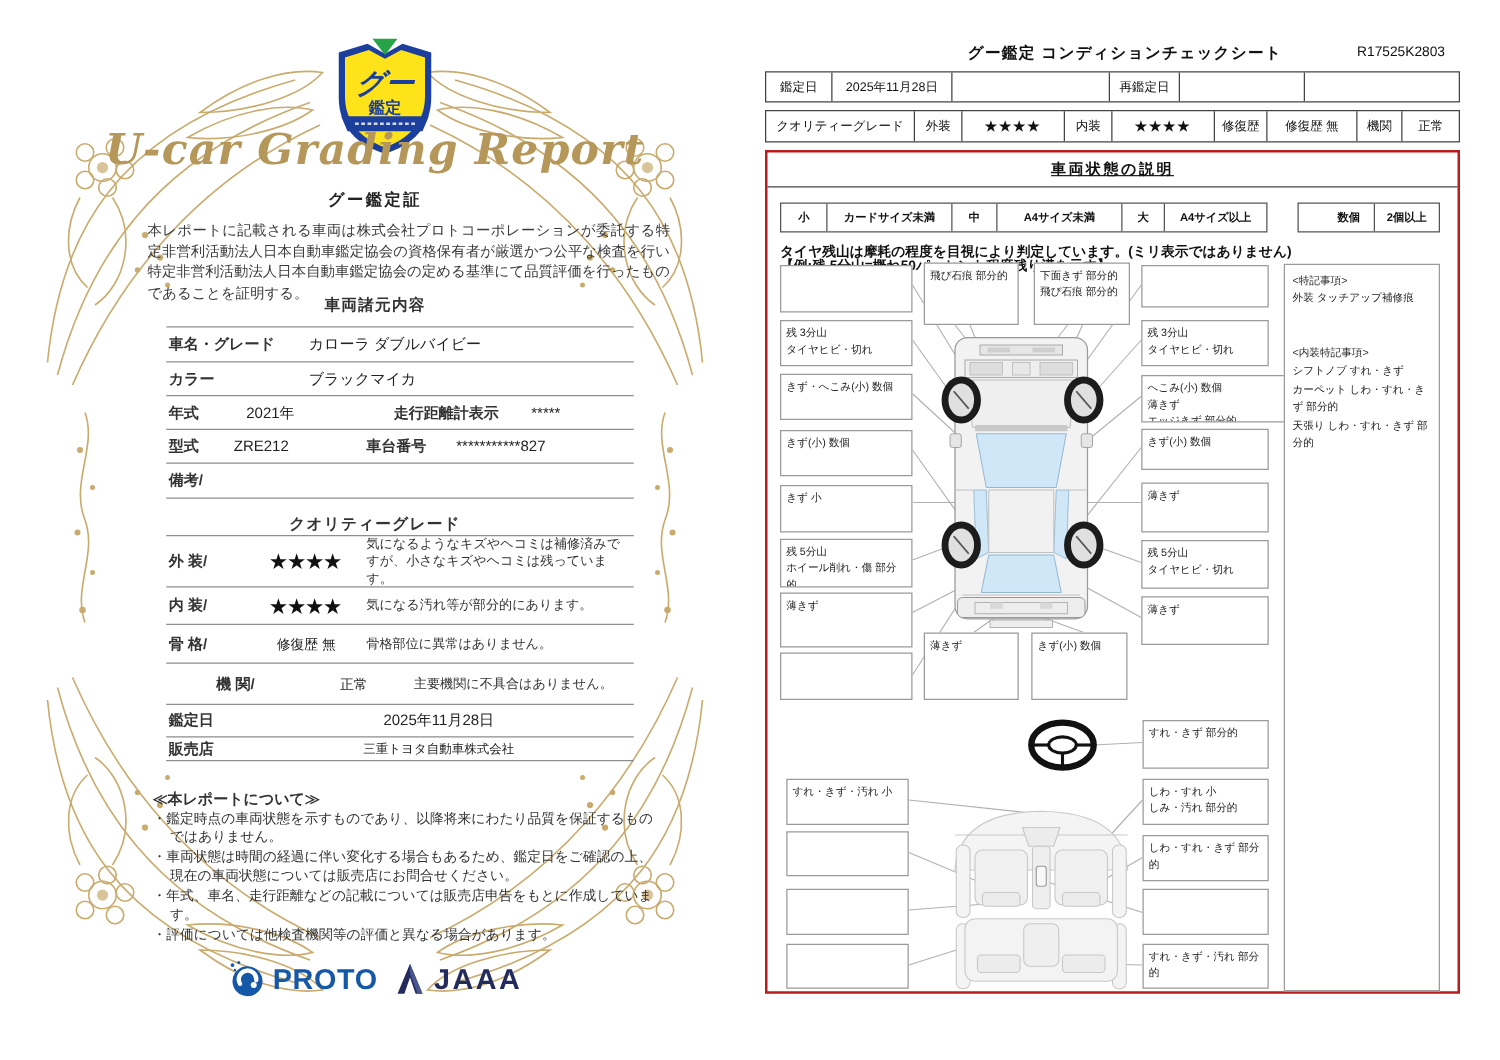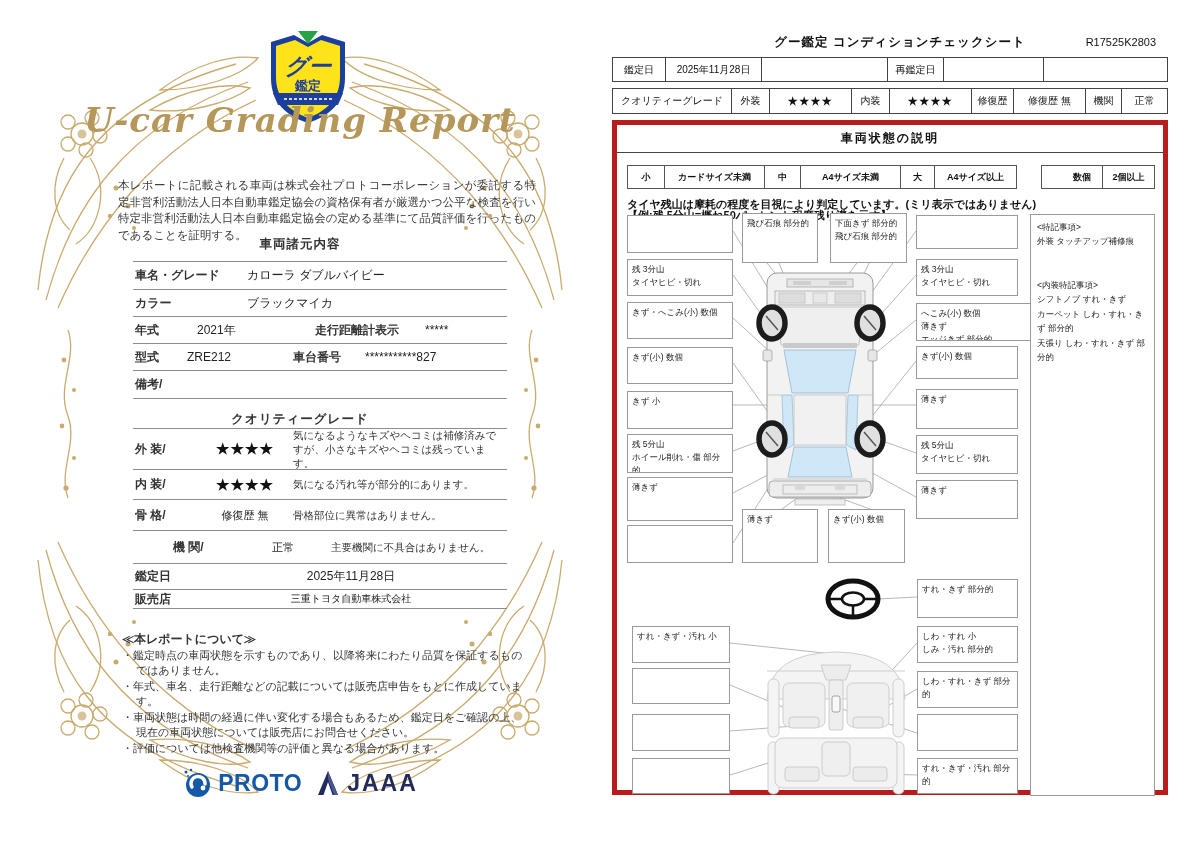--- a/index.html
+++ b/index.html
@@ -37,22 +37,22 @@
   
   .sheet{position:absolute;left:600px;top:0;width:600px;height:848px;}
   .sheet-title{position:absolute;left:0;top:34px;width:600px;text-align:center;
     font-size:12.5px;font-weight:bold;color:#111;letter-spacing:1px;}
   .report-no{position:absolute;top:36px;right:44px;font-size:11px;color:#111;}
   .tbl{position:absolute;left:12px;width:556px;display:flex;border:1px solid #444;box-sizing:border-box;background:#fff;}
   .tbl .cell{display:flex;align-items:center;justify-content:center;box-sizing:border-box;
     border-left:1px solid #444;font-size:10px;color:#111;overflow:hidden;white-space:nowrap;}
   .tbl .cell:first-child{border-left:none;}
   .tbl .st{font-size:11px;font-weight:bold;letter-spacing:1.5px;}
-  .mainbox{position:absolute;left:12px;top:120px;width:556px;height:675px;border:5px solid #b91c1c;
-    box-sizing:border-box;background:#fff;}
+  .mainbox{position:absolute;left:12px;top:120px;width:556px;height:675px;border:2px solid #b91c1c;
+    box-sizing:border-box;background:#fff;text-decoration:underline;}
   .mainbox .mhead{height:27px;border-bottom:1px solid #444;display:flex;align-items:center;
     justify-content:center;font-size:12px;font-weight:bold;letter-spacing:2px;color:#111;}
   .mbody{position:relative;width:100%;height:646px;}
   .legend{position:absolute;display:flex;border:1px solid #555;box-sizing:border-box;height:24px;}
   .legend .cell{display:flex;align-items:center;justify-content:center;border-left:1px solid #555;
     font-size:9px;font-weight:600;color:#111;box-sizing:border-box;white-space:nowrap;}
   .legend .cell:first-child{border-left:none;}
   .tirenote{position:absolute;left:10px;font-size:11px;font-weight:bold;color:#111;white-space:nowrap;}
   .lbox{position:absolute;border:1px solid #9a9a9a;background:#fff;font-size:8.5px;color:#222;
     padding:3px 4px;line-height:1.55;white-space:pre-line;box-sizing:border-box;overflow:hidden;}
@@ -110,20 +110,21 @@
       <path d="M7,12 L30,5 L44,13 L58,5 L81,12 L81,48 C81,72 66,86 44,93 C22,86 7,72 7,48 Z" fill="#1c3f9e"></path>
       <polygon points="34,1 54,1 44,14" fill="#27a347"></polygon>
       <path d="M12,16 L31,10 L44,17 L57,10 L76,16 L76,47 C76,68 63,81 44,88 C25,81 12,68 12,47 Z" fill="#ffe31a"></path>
       <text x="44" y="44" font-size="23" font-weight="bold" font-style="italic" fill="#1c3f9e" text-anchor="middle">グー</text>
       <text x="44" y="60" font-size="13" font-weight="bold" fill="#1c3f9e" text-anchor="middle">鑑定</text>
       <path d="M9,63 L79,63 L74,75 L14,75 Z" fill="#1c3f9e"></path>
       <line x1="20" y1="69" x2="68" y2="69" stroke="#fff" stroke-width="2" stroke-dasharray="3 2" opacity="0.8"></line>
     </svg>
 
     <div class="cert-title">U-car Grading Report</div>
+    <div class="cert-seal">グー鑑定証</div>
     <div class="cert-intro">本レポートに記載される車両は株式会社プロトコーポレーションが委託する特定非営利活動法人日本自動車鑑定協会の資格保有者が厳選かつ公平な検査を行い特定非営利活動法人日本自動車鑑定協会の定める基準にて品質評価を行ったものであることを証明する。</div>
 
     <div class="sec-head" style="top:236px;">車両諸元内容</div>
 
     <div class="ctable" style="top:261px;">
       <div class="crow" style="height:28px;">
         <span class="clabel" style="width:112px;">車名・グレード</span>
         <span class="cval">カローラ ダブルバイビー</span>
       </div>
       <div class="crow" style="height:27px;">
@@ -176,22 +177,22 @@
       </div>
       <div class="crow" style="height:19px;">
         <span class="clabel" style="width:62px;">販売店</span>
         <span class="cval" style="flex:1;text-align:center;font-size:10px;">三重トヨタ自動車株式会社</span>
       </div>
     </div>
 
     <div class="about">
       <div class="hd">≪本レポートについて≫</div>
       <div class="li">・鑑定時点の車両状態を示すものであり、以降将来にわたり品質を保証するものではありません。</div>
+      <div class="li">・車両状態は時間の経過に伴い変化する場合もあるため、鑑定日をご確認の上、現在の車両状態については販売店にお問合せください。</div>
       <div class="li">・年式、車名、走行距離などの記載については販売店申告をもとに作成しています。</div>
-      <div class="li">・車両状態は時間の経過に伴い変化する場合もあるため、鑑定日をご確認の上、現在の車両状態については販売店にお問合せください。</div>
       <div class="li">・評価については他検査機関等の評価と異なる場合があります。</div>
     </div>
 
     <div class="logos">
       <div class="logo-item">
         <svg width="30" height="30" viewBox="0 0 30 30">
           <circle cx="16" cy="17" r="12" fill="#1558a7"></circle>
           <path d="M10,19 a7,7 0 1 1 13,-3" stroke="#fff" stroke-width="3.5" fill="none" stroke-linecap="round"></path>
           <circle cx="21" cy="20" r="2.4" fill="#fff"></circle>
           <circle cx="4" cy="4" r="1.5" fill="#1558a7"></circle>

